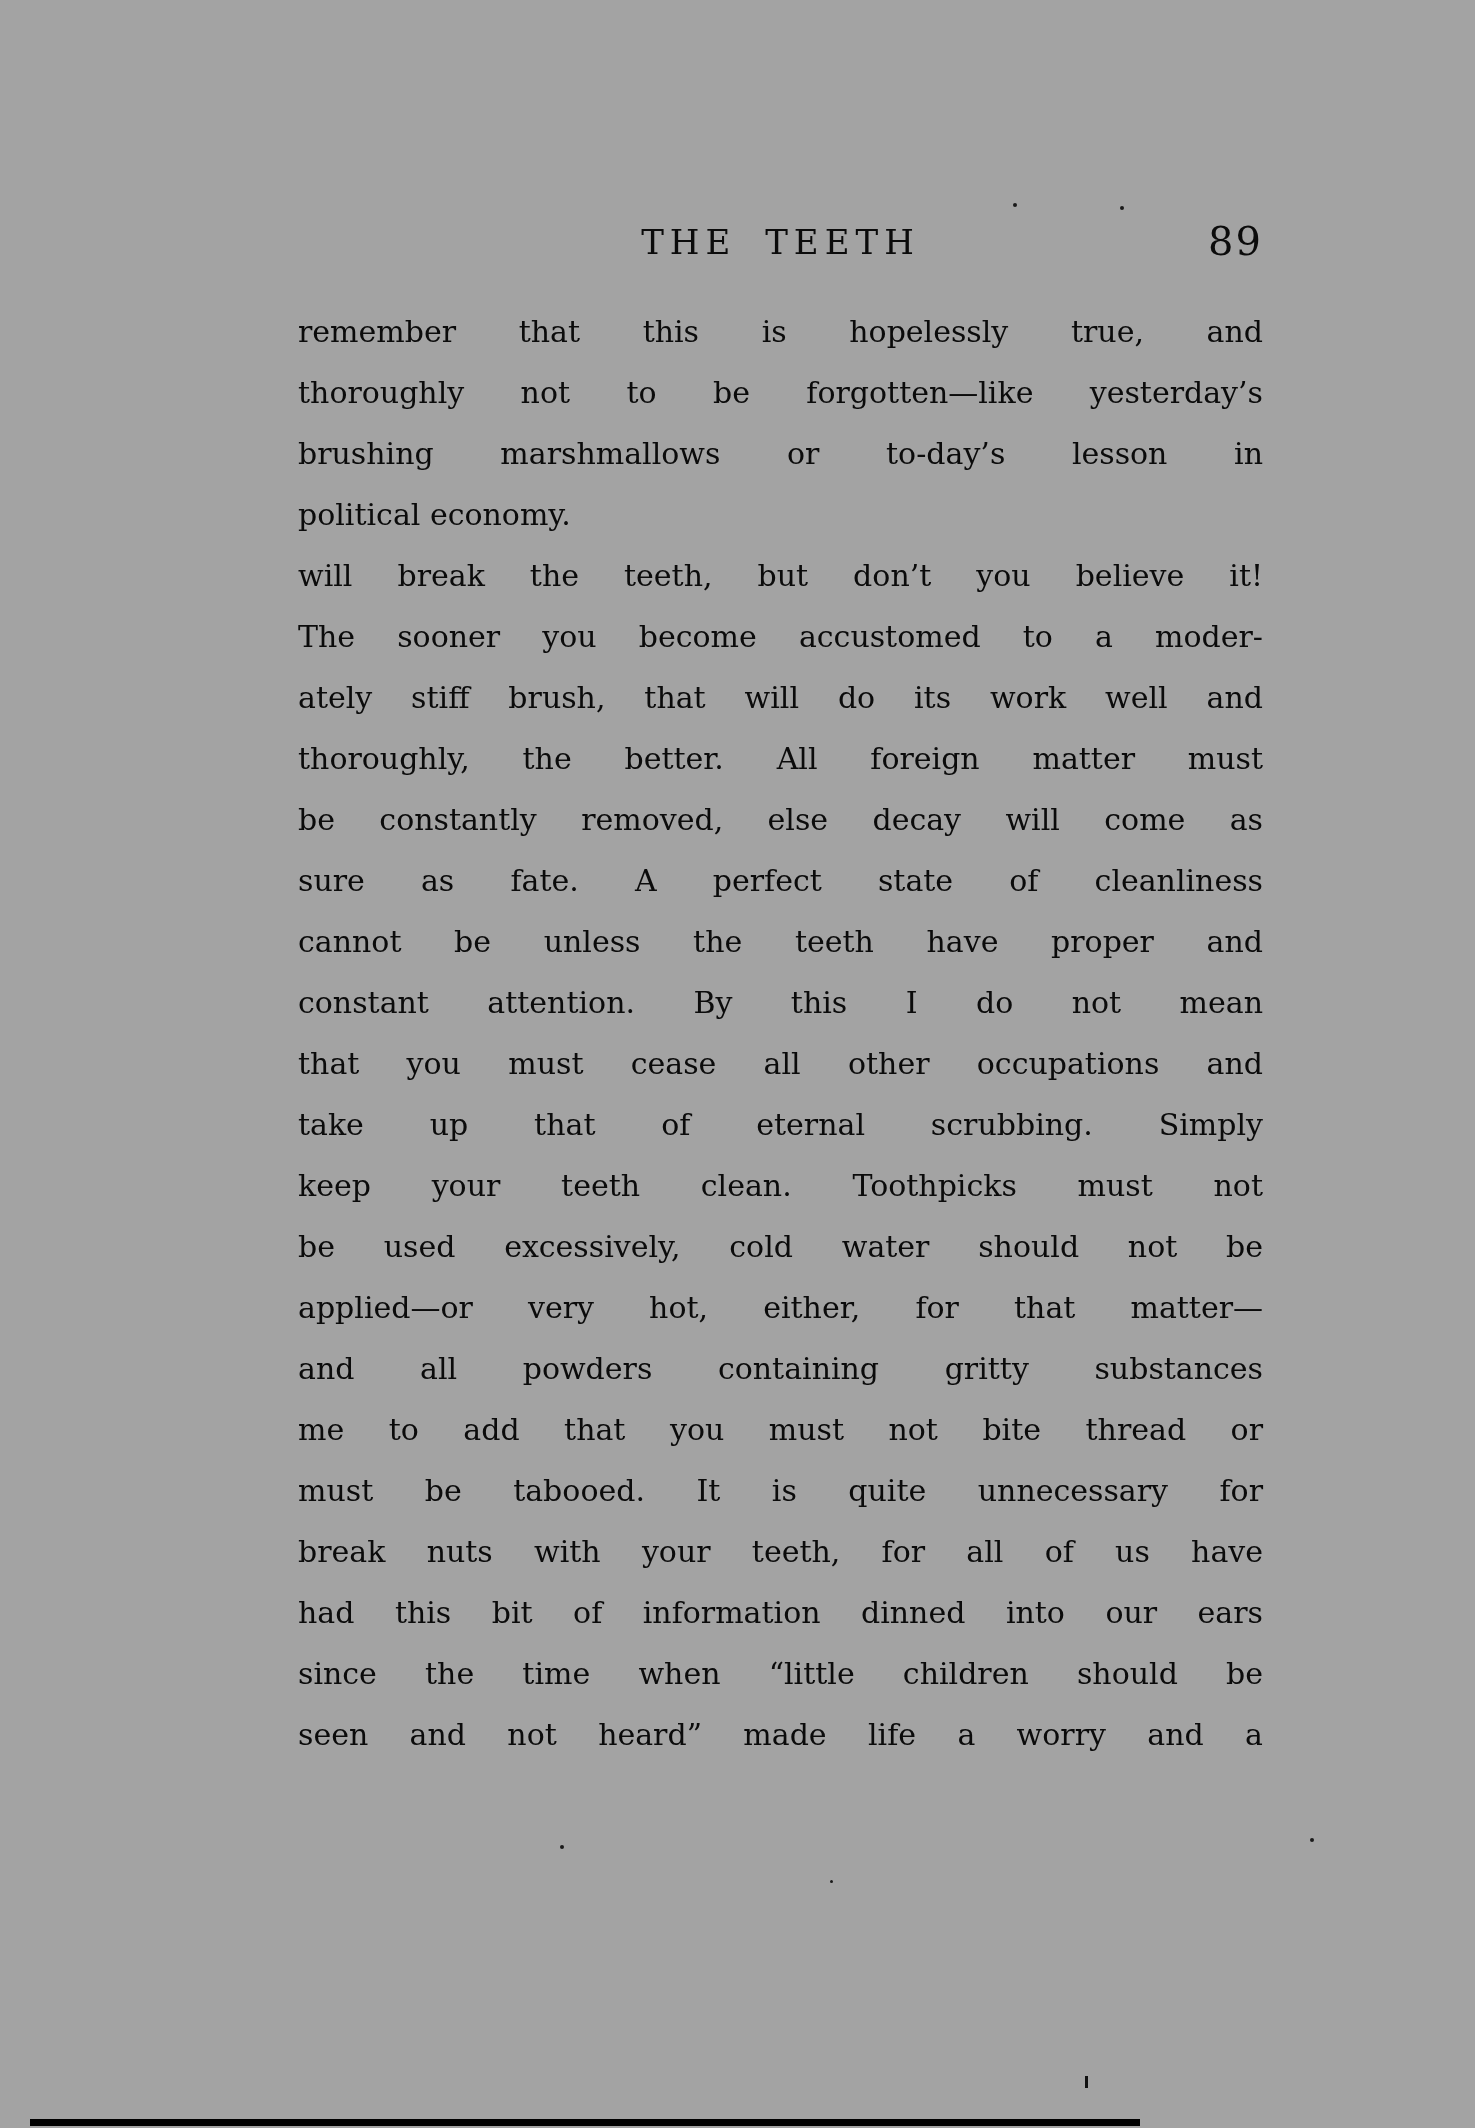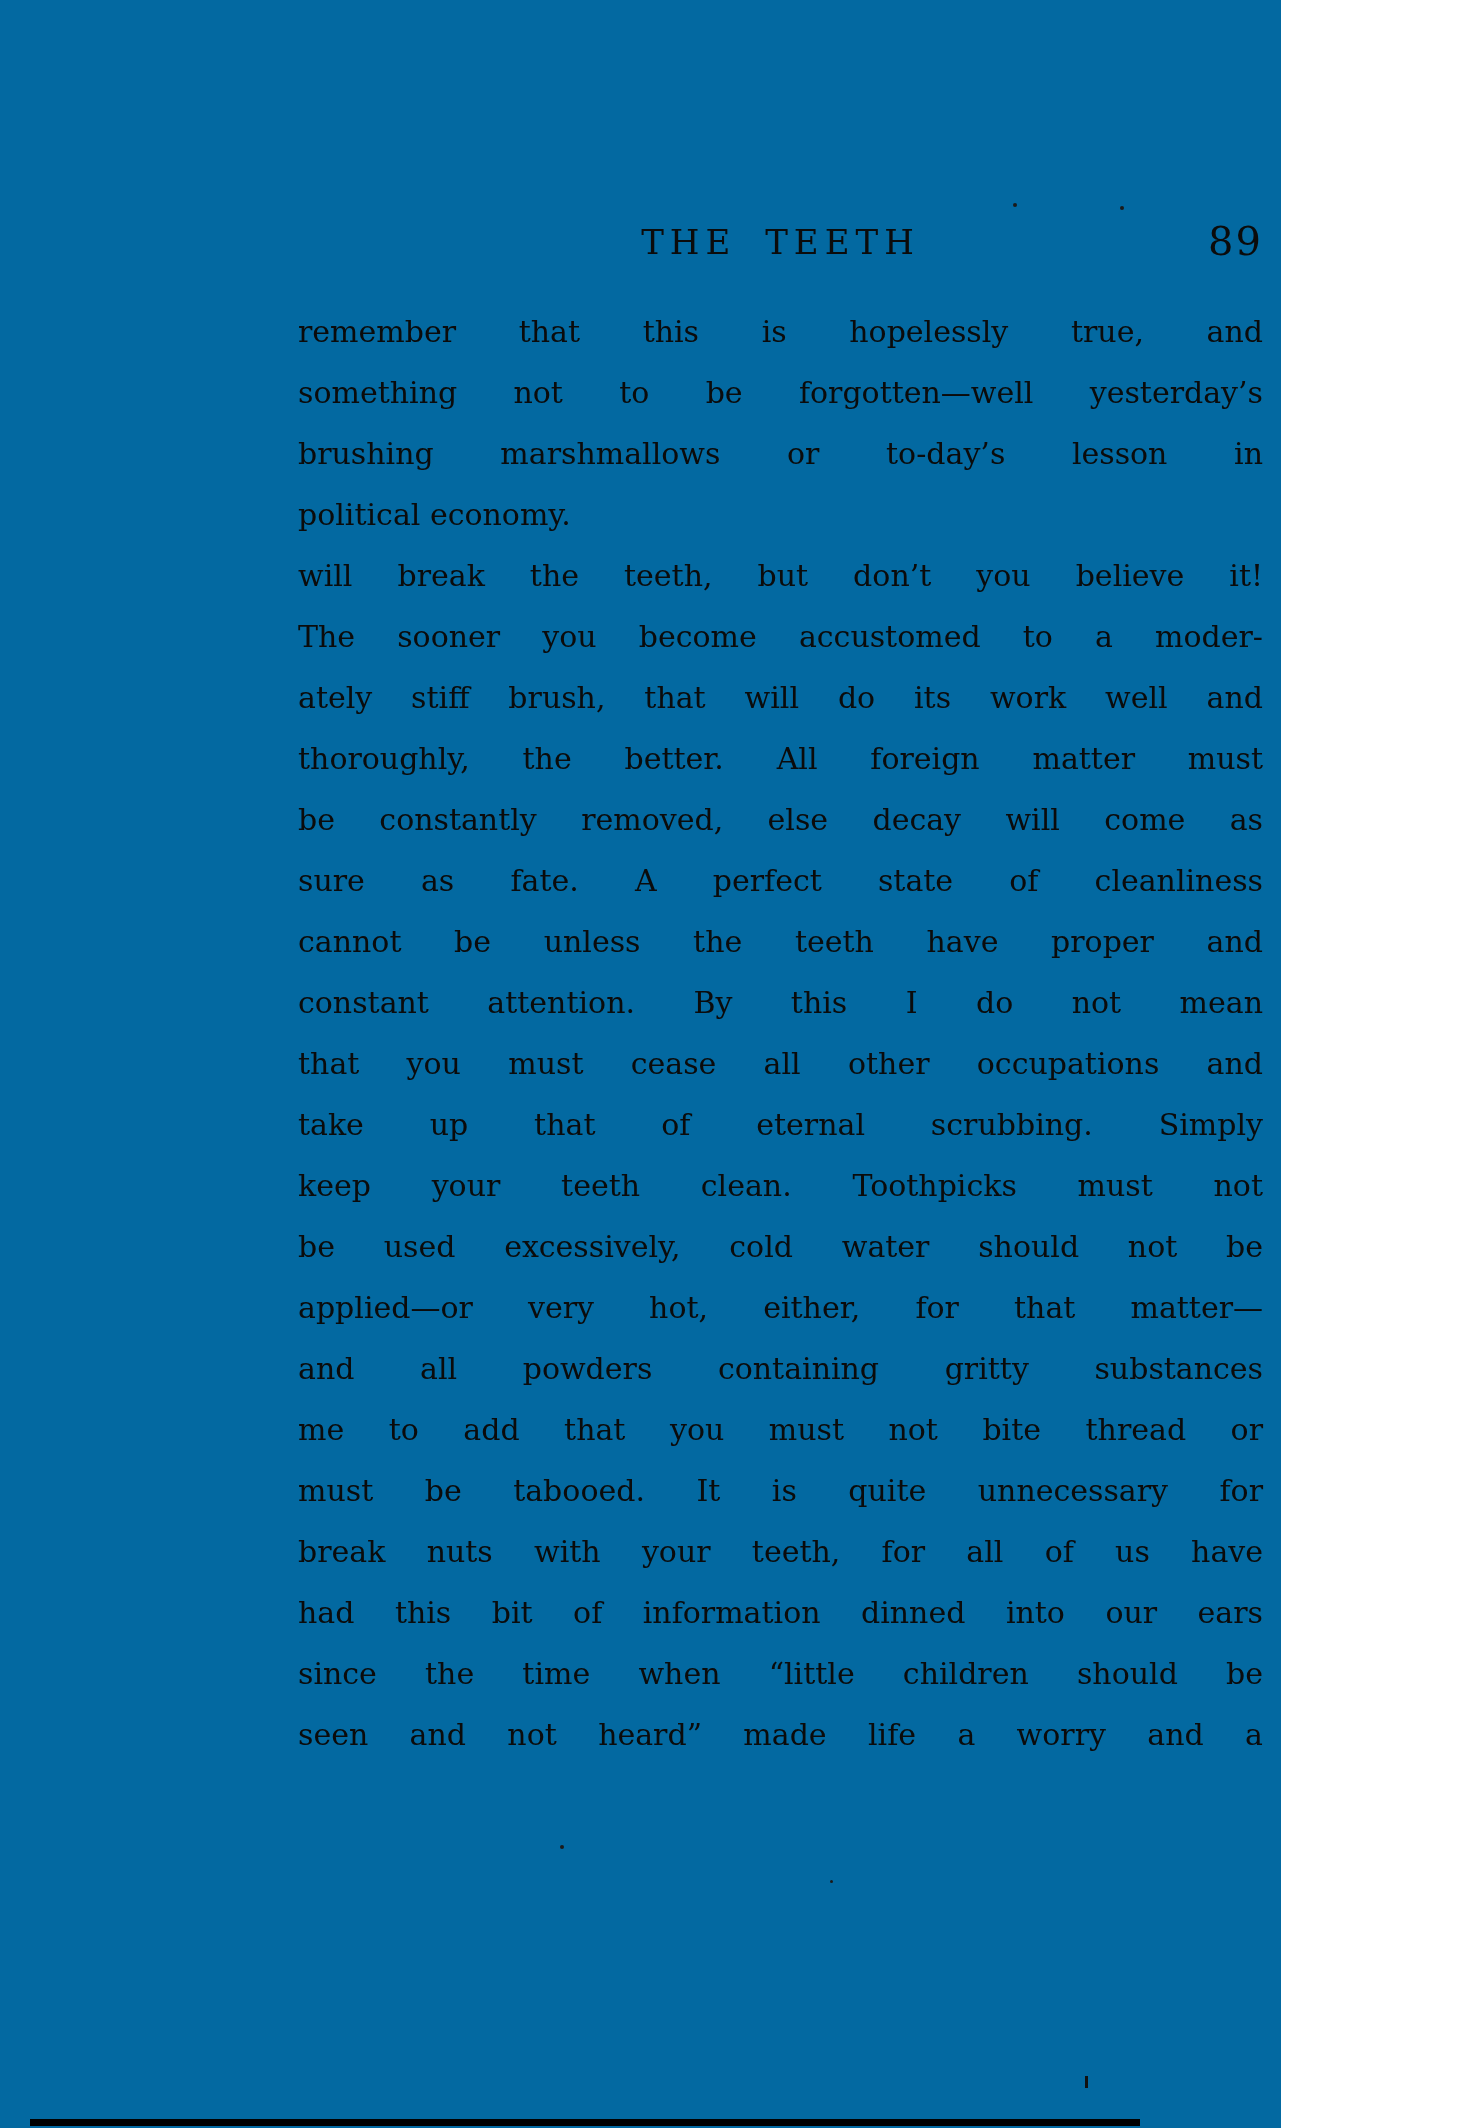--- a/index.html
+++ b/index.html
@@ -2,23 +2,23 @@
 <html><head>
 <meta charset="utf-8">
 <style>
   html, body {
     margin: 0;
     padding: 0;
     background: #ffffff;
   }
   .page {
     position: relative;
-    width: 1281px;
+    width: 1475px;
     height: 2128px;
-    background: #0369a1;
+    background: #a3a3a3;
     overflow: hidden;
     font-family: "DejaVu Serif", "Liberation Serif", serif;
     color: #0b0b0b;
   }
   .header {
     position: absolute;
     top: 222px;
     left: 298px;
     width: 965px;
     height: 50px;
@@ -81,21 +81,21 @@
 
 <div class="page">
 
   <div class="header">
     <span class="title">THE TEETH</span>
     <span class="pagenum">89</span>
   </div>
 
   <div class="bodytext">
     <div class="line j">remember that this is hopelessly true, and</div>
-    <div class="line j">something not to be forgotten—well yesterday’s</div>
+    <div class="line j">thoroughly not to be forgotten—like yesterday’s</div>
     <div class="line j">brushing marshmallows or to-day’s lesson in</div>
     <div class="line">political economy.</div>
     <div class="line j">will break the teeth, but don’t you believe it!</div>
     <div class="line j">The sooner you become accustomed to a moder-</div>
     <div class="line j">ately stiff brush, that will do its work well and</div>
     <div class="line j">thoroughly, the better.  All foreign matter must</div>
     <div class="line j">be constantly removed, else decay will come as</div>
     <div class="line j">sure as fate.  A perfect state of cleanliness</div>
     <div class="line j">cannot be unless the teeth have proper and</div>
     <div class="line j">constant attention.  By this I do not mean</div>

